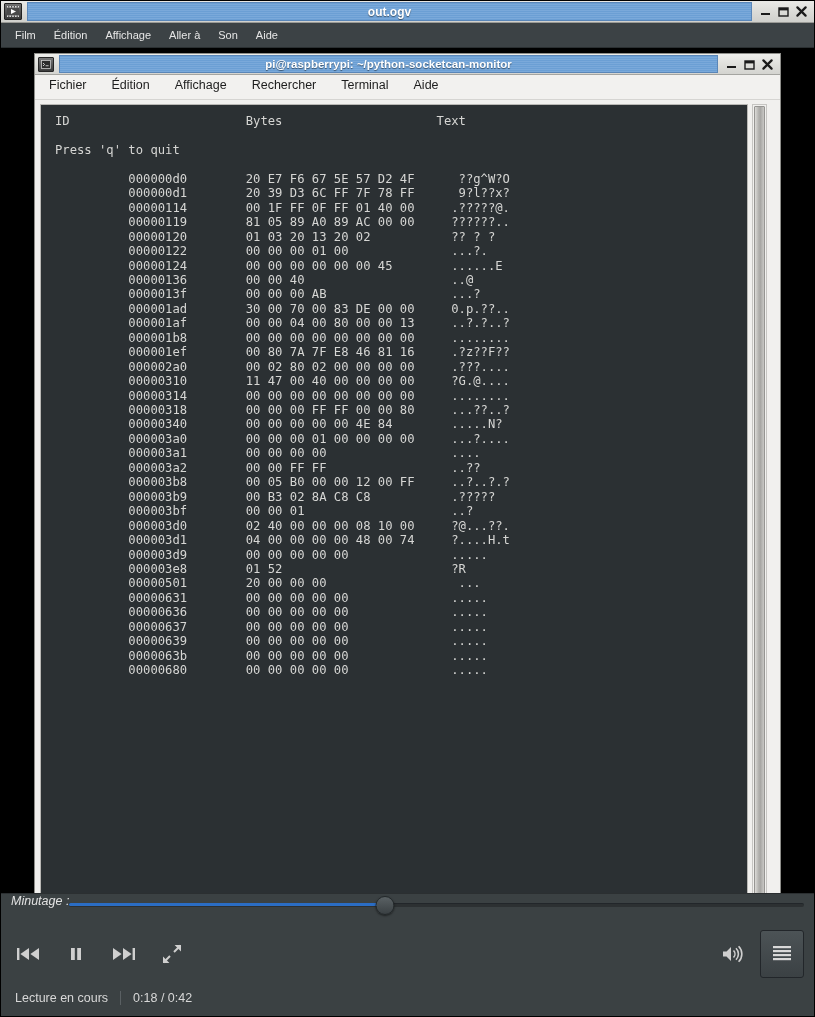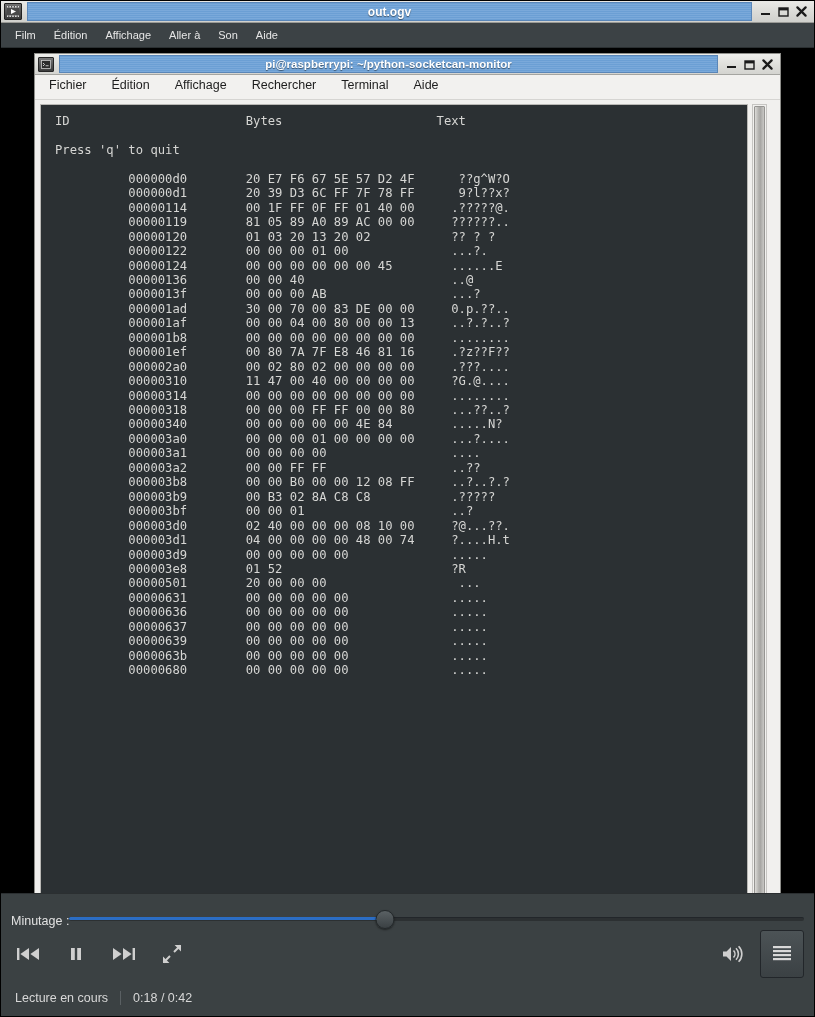--- a/index.html
+++ b/index.html
@@ -138,21 +138,21 @@
   .data-row{white-space:pre;}
   .term-screen .spacer{height:14.45px;}
 
   
   .player-bottom{
     flex:0 0 auto;background:#3b4143;
     border-top:1px solid #2b2f31;
     padding:0;display:flex;flex-direction:column;
   }
   .seek-row{
-    display:flex;align-items:flex-end;height:34px;padding:0 10px;gap:0;
+    display:flex;align-items:flex-start;height:34px;padding:0 10px;gap:0;font-style:italic;
   }
   .seek-label{color:#e2e2e2;font-size:12.5px;white-space:nowrap;}
   .seek-track-wrap{
     flex:1 1 auto;position:relative;height:20px;display:flex;align-items:center;
   }
   .seek-track{
     position:absolute;left:0;right:0;top:9px;height:3px;
     background:#2c3032;border-top:1px solid #22262a;border-radius:2px;
   }
   .seek-fill{
@@ -310,21 +310,21 @@
             <div class="data-row">          000001b8        00 00 00 00 00 00 00 00     ........</div>
             <div class="data-row">          000001ef        00 80 7A 7F E8 46 81 16     .?z??F??</div>
             <div class="data-row">          000002a0        00 02 80 02 00 00 00 00     .???....</div>
             <div class="data-row">          00000310        11 47 00 40 00 00 00 00     ?G.@....</div>
             <div class="data-row">          00000314        00 00 00 00 00 00 00 00     ........</div>
             <div class="data-row">          00000318        00 00 00 FF FF 00 00 80     ...??..?</div>
             <div class="data-row">          00000340        00 00 00 00 00 4E 84        .....N?</div>
             <div class="data-row">          000003a0        00 00 00 01 00 00 00 00     ...?....</div>
             <div class="data-row">          000003a1        00 00 00 00                 ....</div>
             <div class="data-row">          000003a2        00 00 FF FF                 ..??</div>
-            <div class="data-row">          000003b8        00 00 B0 00 00 12 08 FF     ..?..?.?</div>
+            <div class="data-row">          000003b8        00 05 B0 00 00 12 00 FF     ..?..?.?</div>
             <div class="data-row">          000003b9        00 B3 02 8A C8 C8           .?????</div>
             <div class="data-row">          000003bf        00 00 01                    ..?</div>
             <div class="data-row">          000003d0        02 40 00 00 00 08 10 00     ?@...??.</div>
             <div class="data-row">          000003d1        04 00 00 00 00 48 00 74     ?....H.t</div>
             <div class="data-row">          000003d9        00 00 00 00 00              .....</div>
             <div class="data-row">          000003e8        01 52                       ?R</div>
             <div class="data-row">          00000501        20 00 00 00                  ...</div>
             <div class="data-row">          00000631        00 00 00 00 00              .....</div>
             <div class="data-row">          00000636        00 00 00 00 00              .....</div>
             <div class="data-row">          00000637        00 00 00 00 00              .....</div>

